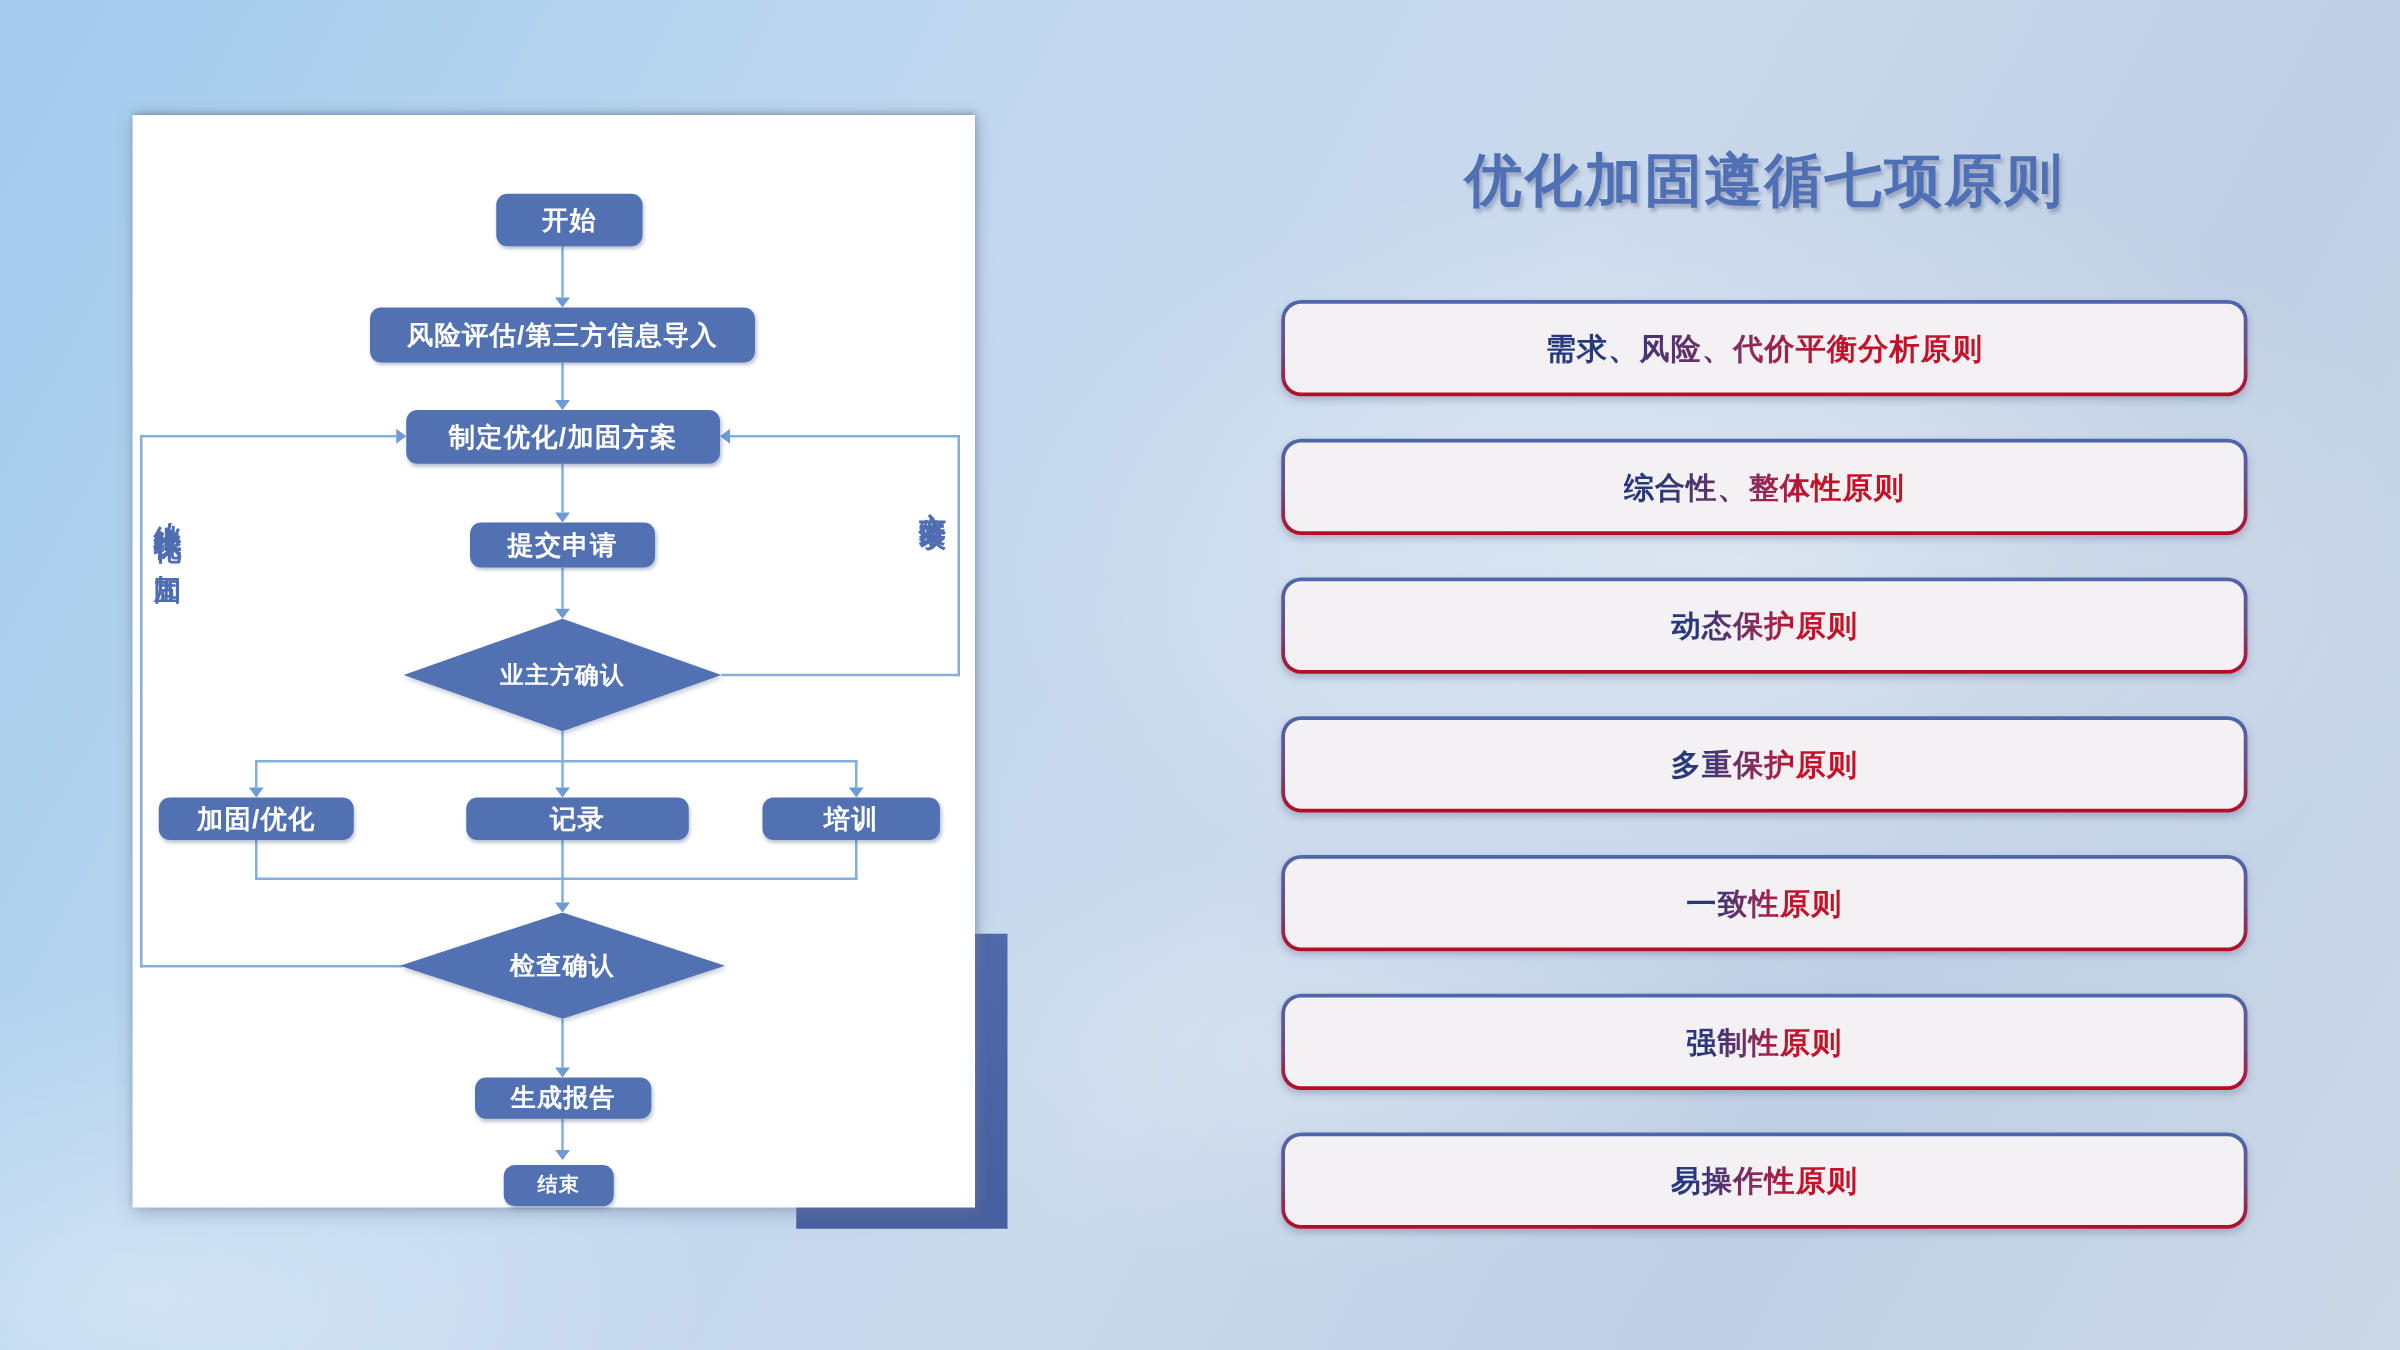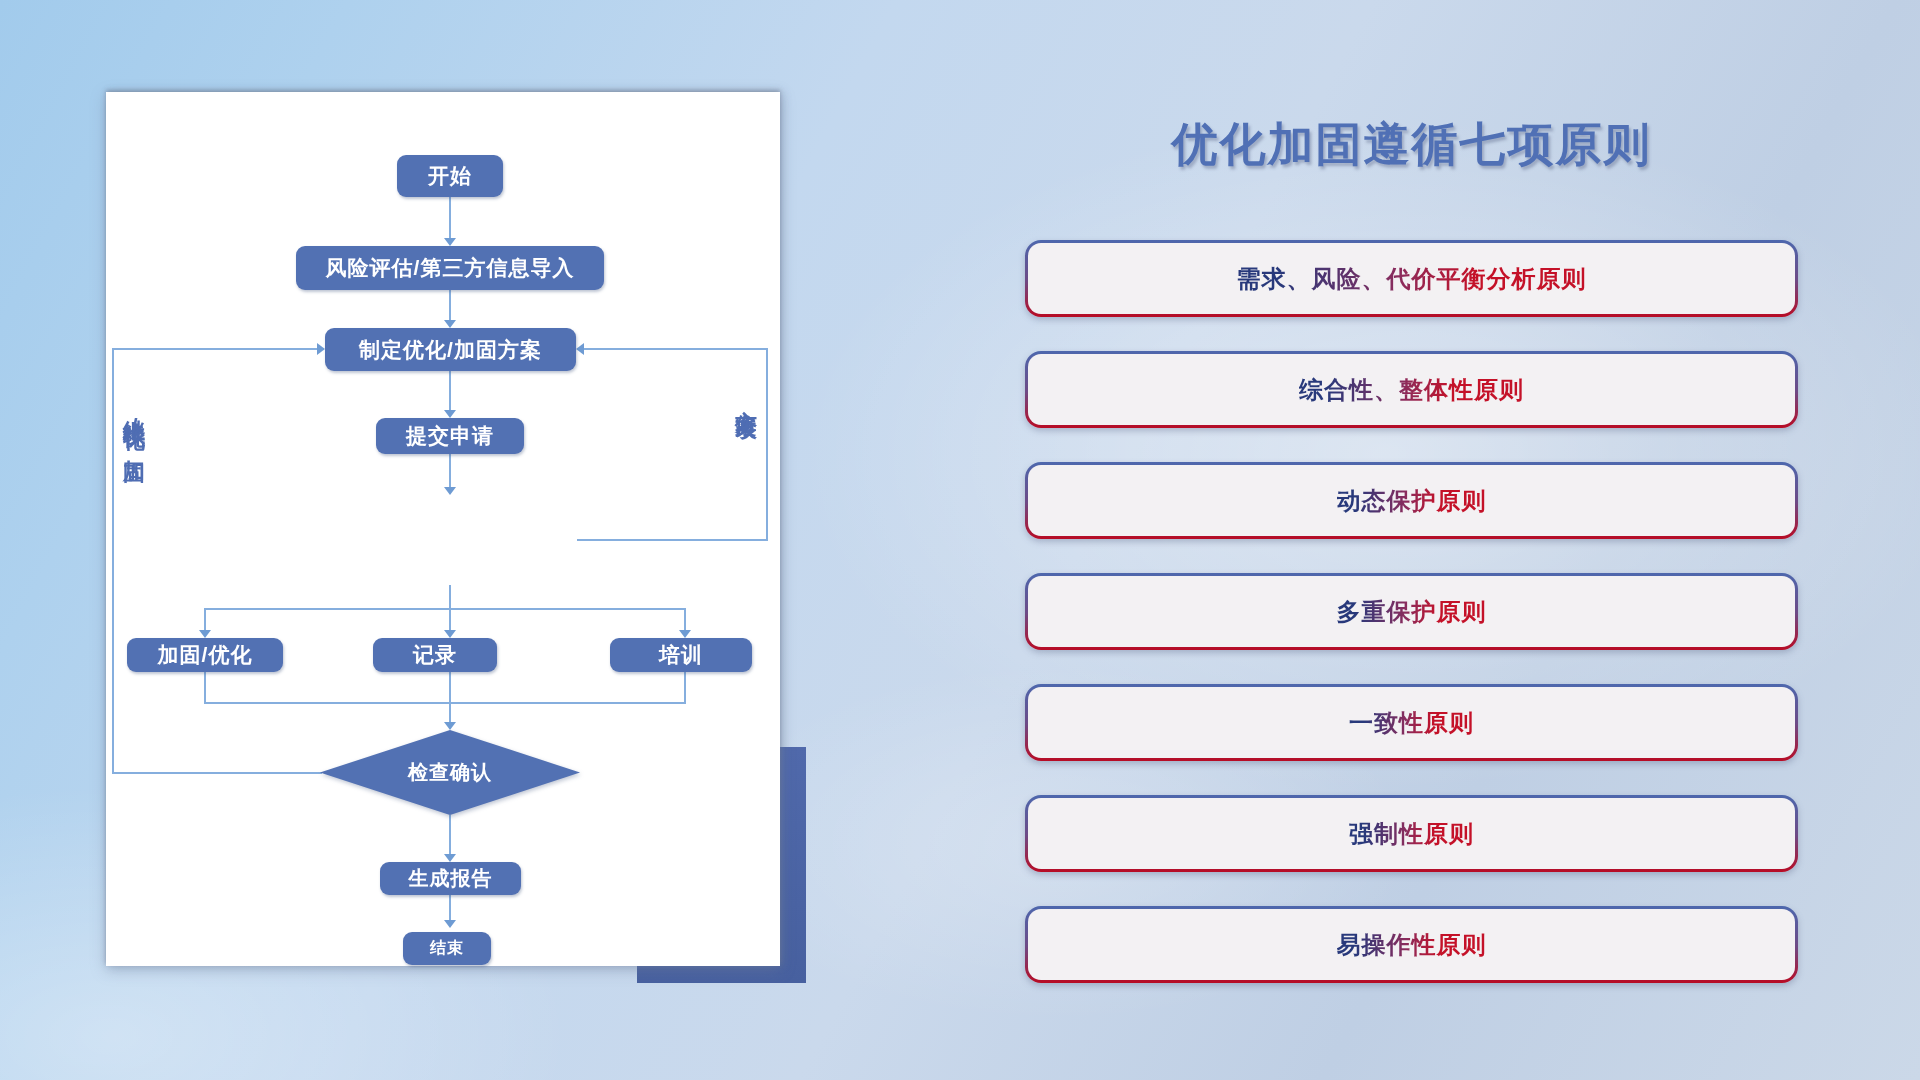--- a/index.html
+++ b/index.html
@@ -129,32 +129,35 @@
     <div class="arr-right" style="left:211px;top:251px"></div>
 
     <div class="hline" style="left:471px;top:447px;width:191px"></div>
     <div class="vline" style="left:660px;top:256px;height:193px"></div>
     <div class="hline" style="left:478px;top:256px;width:184px"></div>
     <div class="arr-left" style="left:470px;top:251px"></div>
 
     <div class="vlabel" style="left:16px;top:310px;height:150px">继续优化/加固</div>
     <div class="vlabel" style="left:628px;top:300px;height:110px">方案修改</div>
 
-    <div class="fnode" style="left:291px;top:63px;width:106px;height:42px">开始</div>
+    <div class="fnode" style="left:291px;top:63px;width:117px;height:42px">开始</div>
 
     <div class="fnode" style="left:190px;top:154px;width:308px;height:44px">风险评估/第三方信息导入</div>
 
     <div class="fnode" style="left:219px;top:236px;width:251px;height:43px">制定优化/加固方案</div>
 
     <div class="fnode" style="left:270px;top:326px;width:148px;height:36px">提交申请</div>
 
+    <div class="dwrap" style="left:217px;top:403px;width:254px;height:90px">
+      <div class="fdiamond">业主方确认</div>
+    </div>
 
     <div class="fnode" style="left:21px;top:546px;width:156px;height:34px">加固/优化</div>
 
-    <div class="fnode" style="left:267px;top:546px;width:124px;height:34px">记录</div>
+    <div class="fnode" style="left:267px;top:546px;width:178px;height:34px">记录</div>
 
     <div class="fnode" style="left:504px;top:546px;width:142px;height:34px">培训</div>
 
     <div class="dwrap" style="left:214px;top:638px;width:260px;height:85px">
       <div class="fdiamond" style="font-size:20px">检查确认</div>
     </div>
 
     <div class="fnode" style="left:274px;top:770px;width:141px;height:33px;font-size:20px">生成报告</div>
 
     <div class="fnode" style="left:297px;top:840px;width:88px;height:33px;font-size:16px">结束</div>

